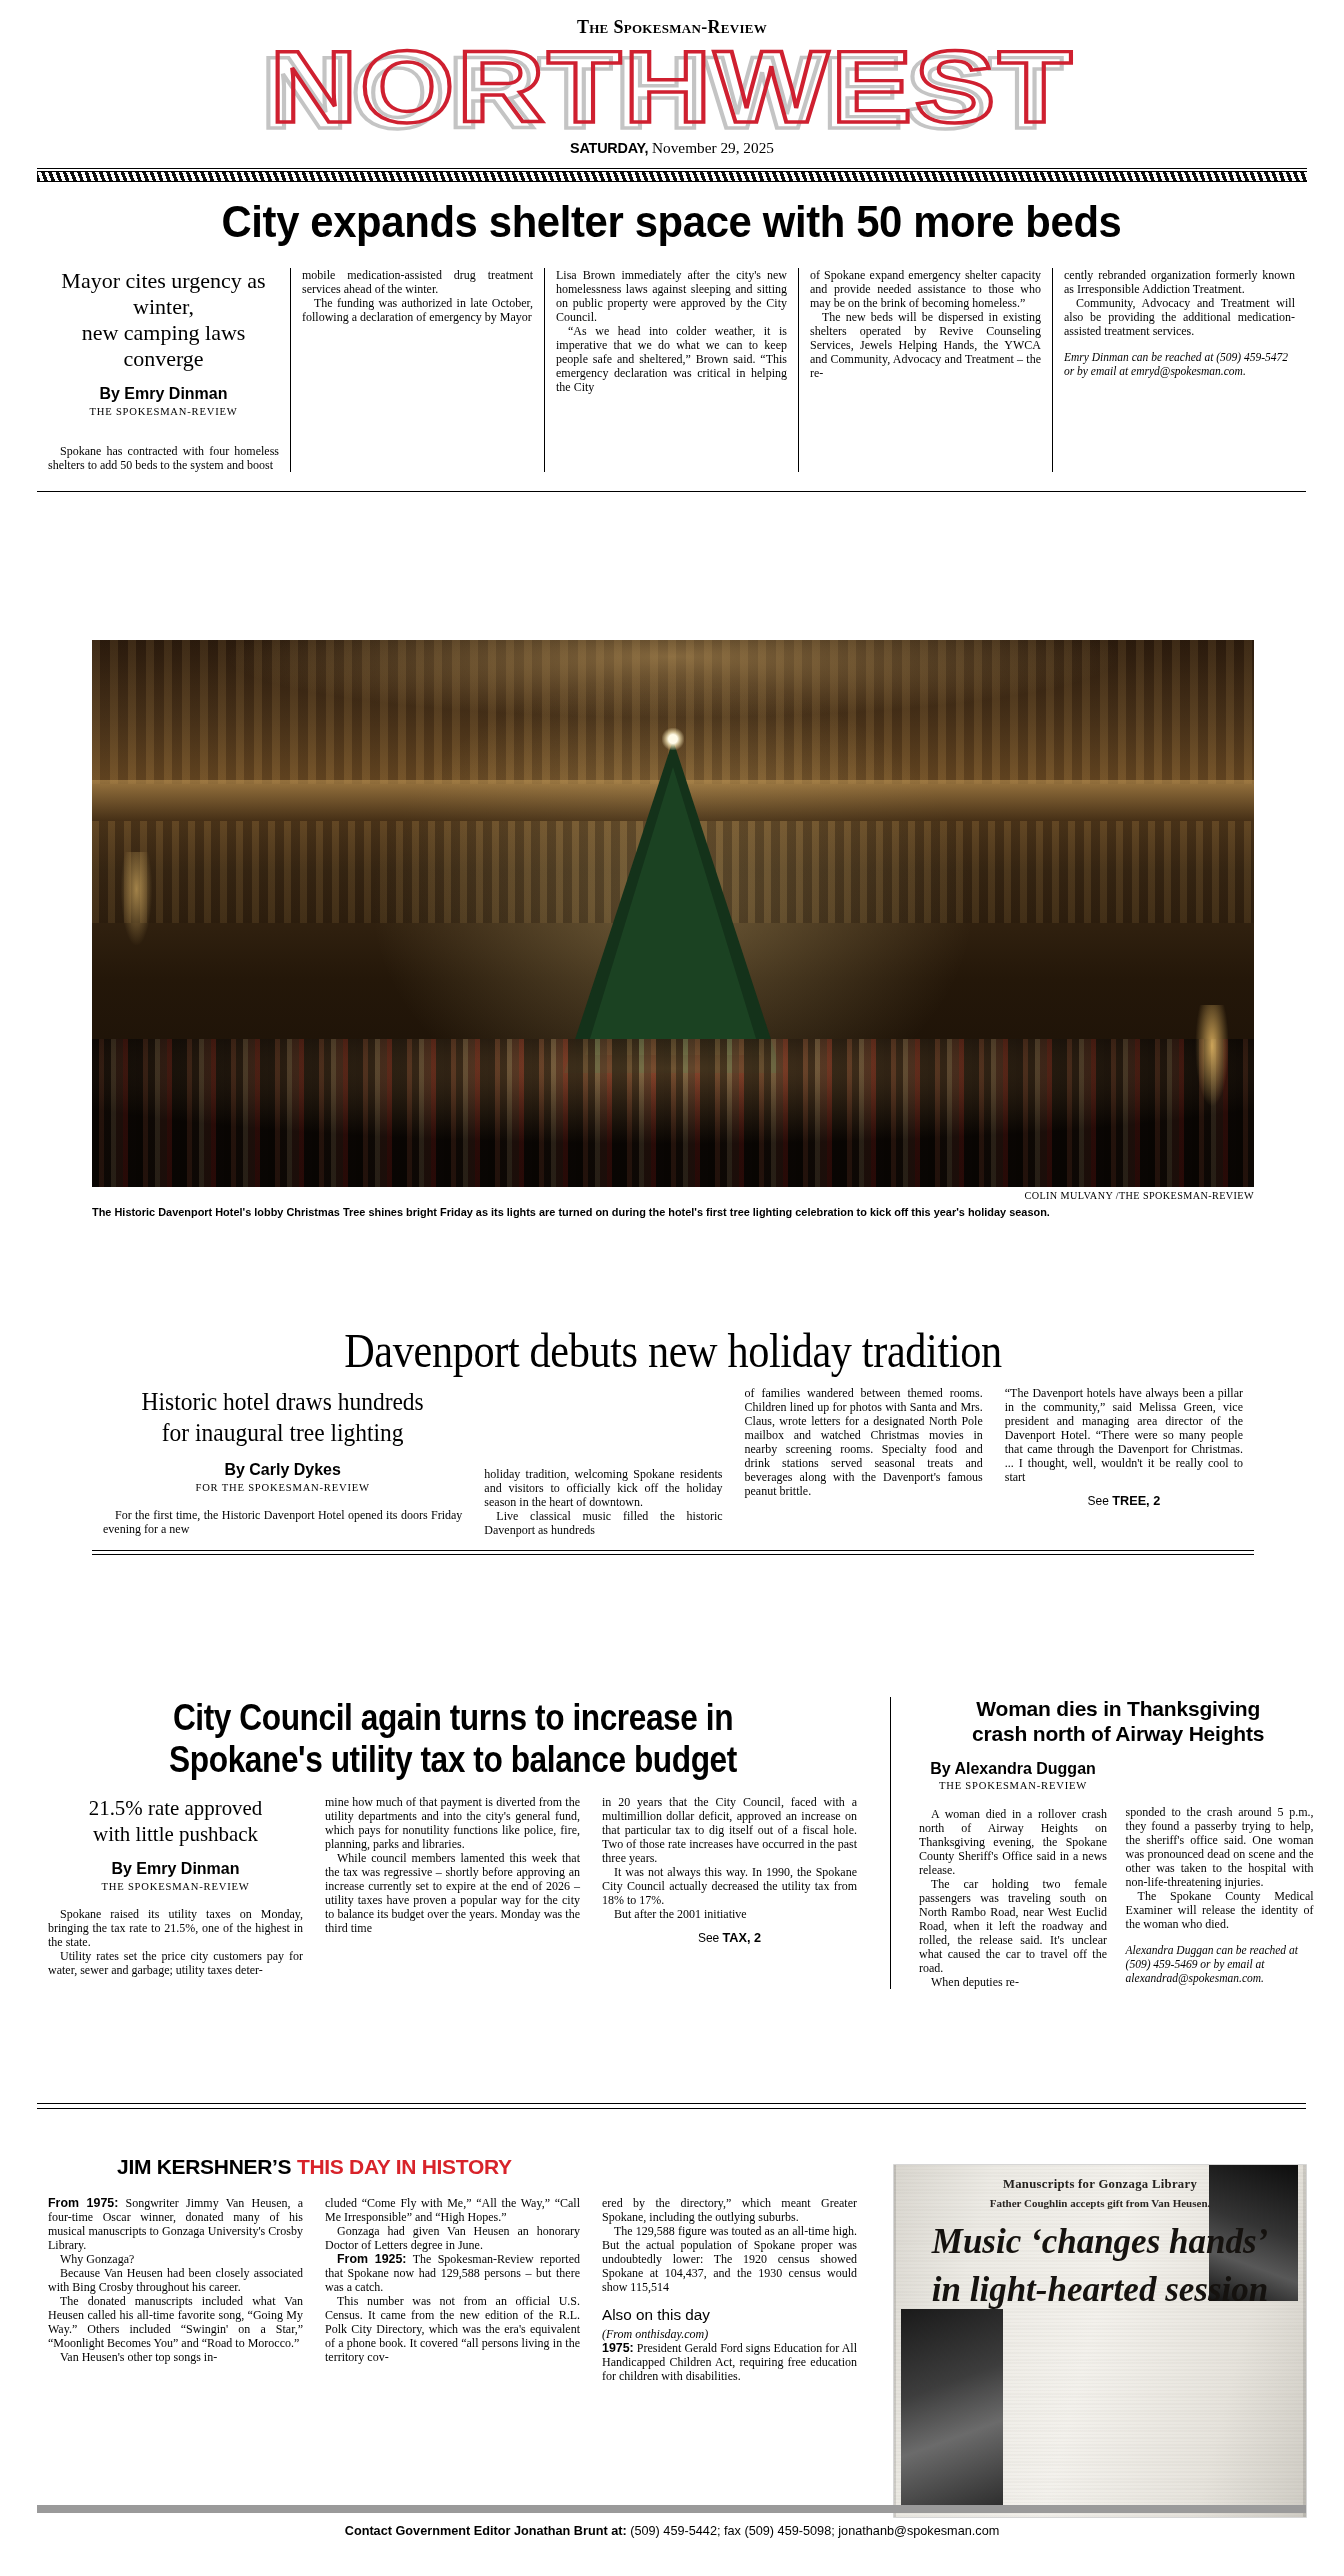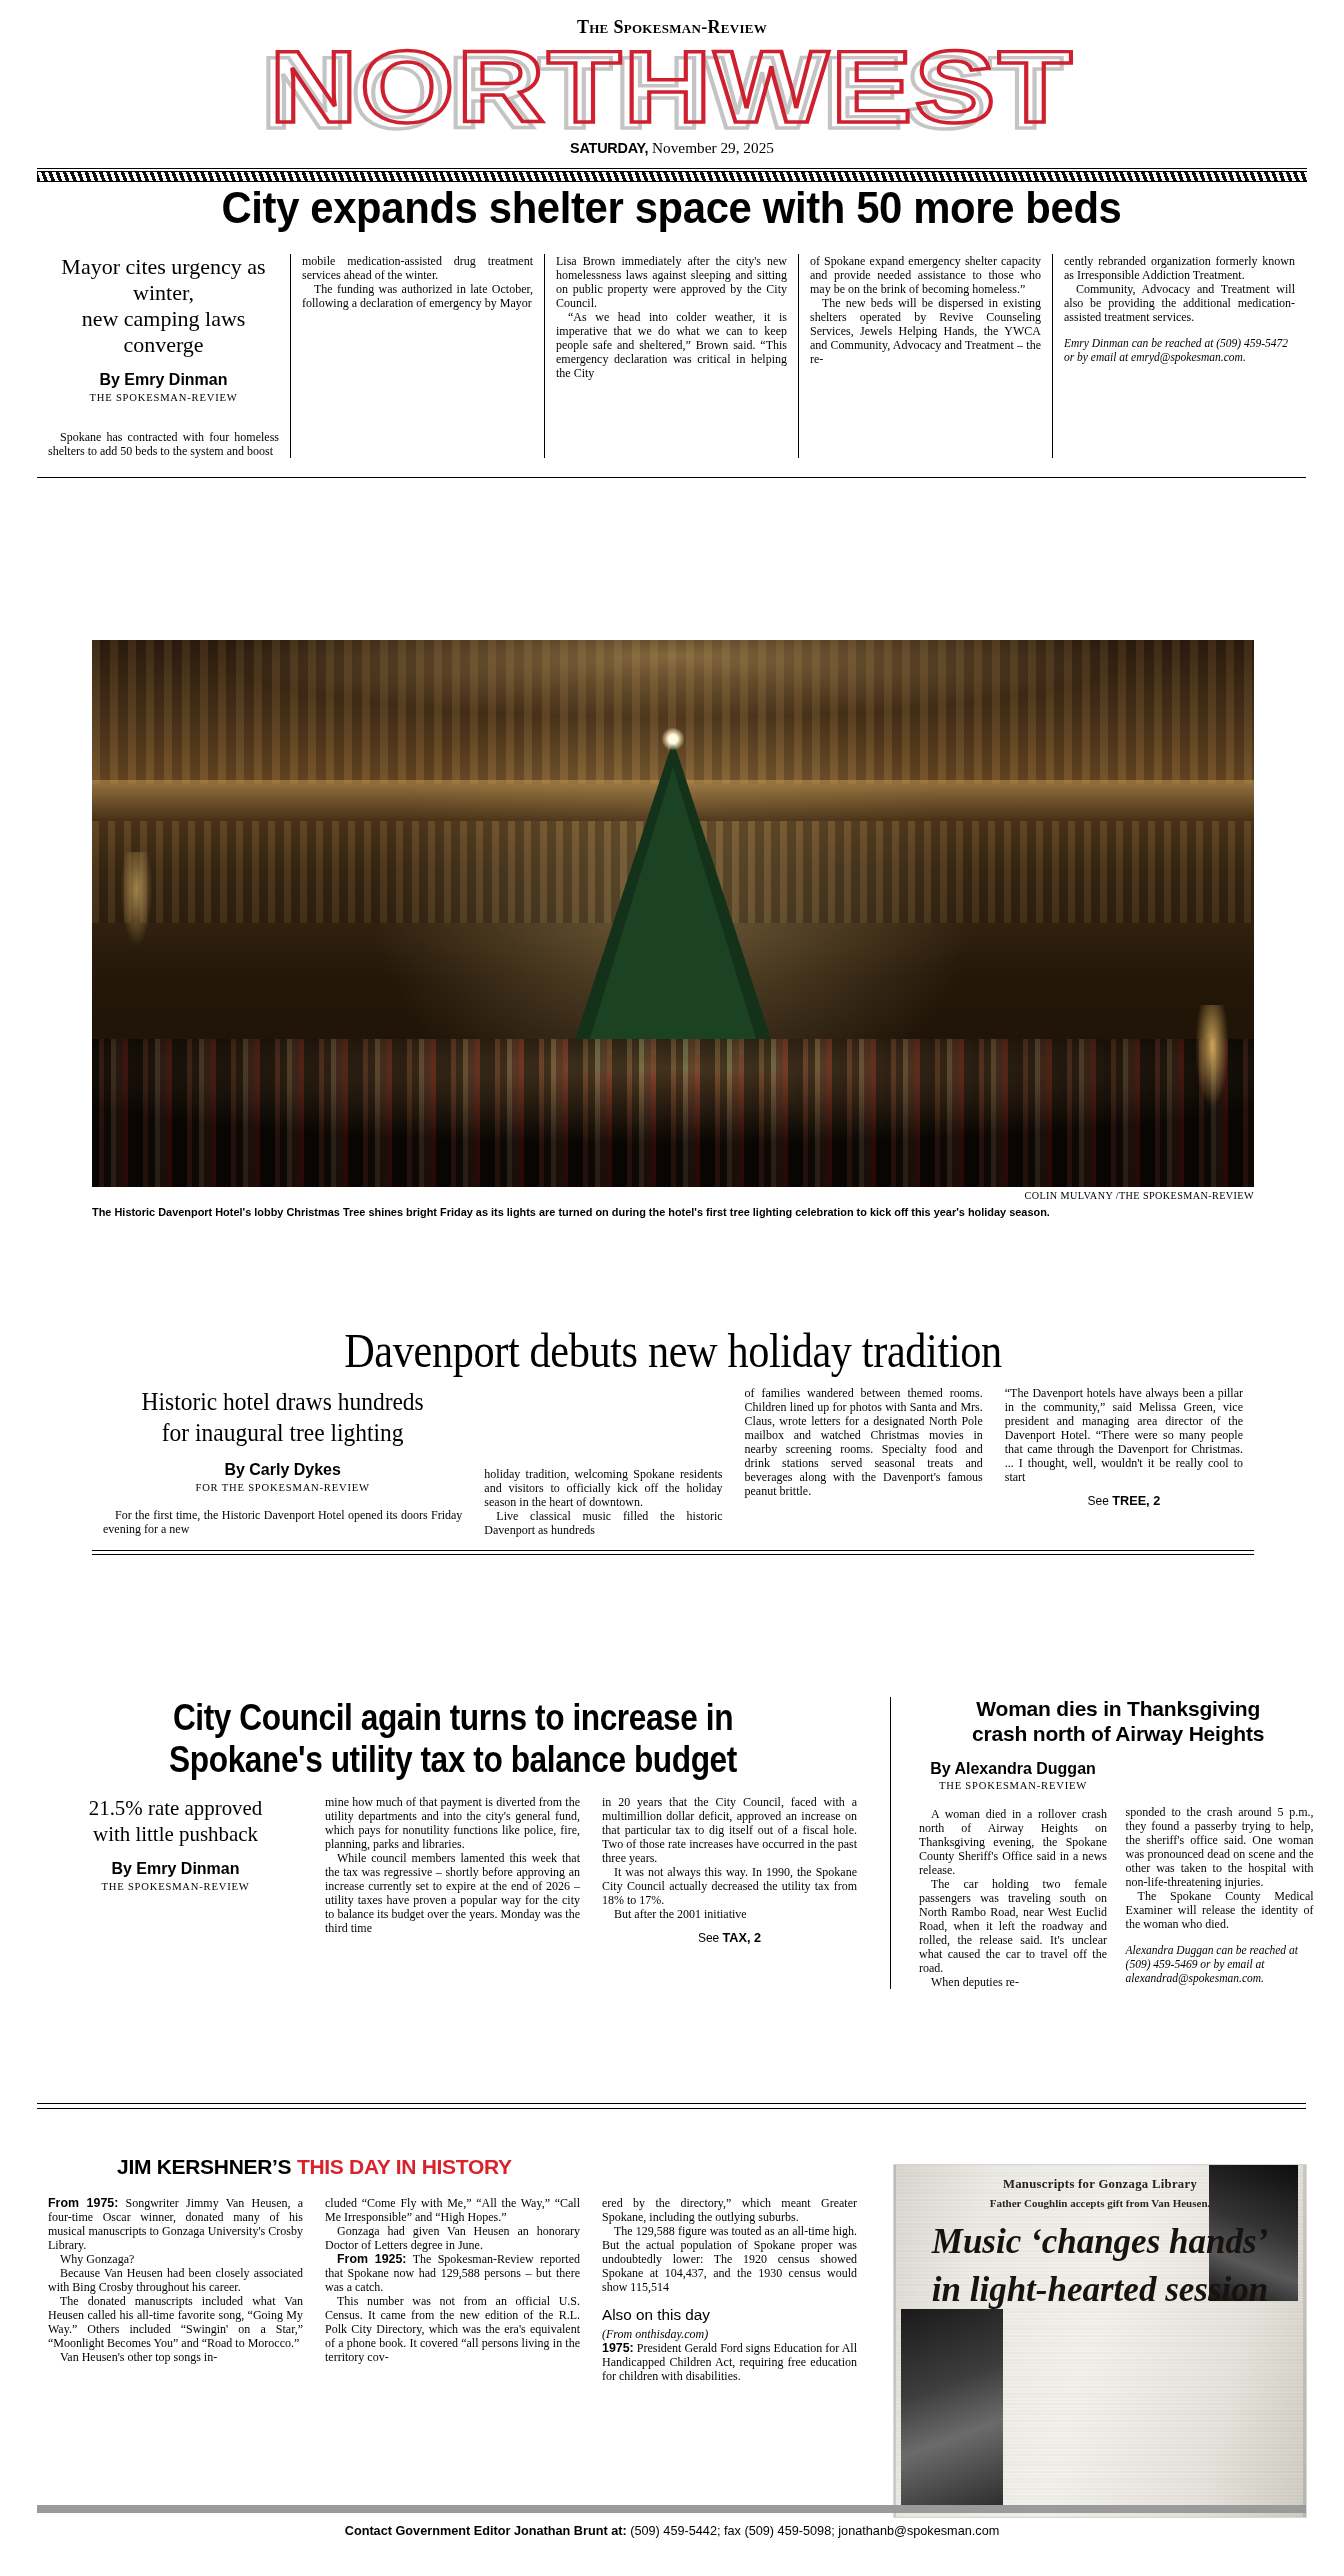--- a/index.html
+++ b/index.html
@@ -93,21 +93,21 @@
     font-family:"Liberation Serif",serif;
     font-style:italic;font-size:11.5px;line-height:14px;margin-top:12px;
   }
   .seeline{
     font-family:"Liberation Sans",sans-serif;
     font-size:12px;text-align:center;margin-top:10.2px;
   }
   .seeline b{font-weight:bold;font-size:12.7px;}
 
   
-  .s1{position:absolute;left:37px;top:184px;width:1269px;}
+  .s1{position:absolute;left:37px;top:198px;width:1269px;}
   .s1 h1{
     margin:0;text-align:center;
     font-family:"Liberation Sans",sans-serif;
     font-weight:bold;
     font-size:45px;line-height:48px;letter-spacing:-0.4px;
     transform:scaleX(.93);transform-origin:center;
   }
   .s1-cols{display:flex;margin-top:22px;}
   .s1-cols > .c{padding:0 11px;}
   .s1-lead{width:236px;}
@@ -427,20 +427,24 @@
         <span>Spokane's utility tax to balance budget</span>
       </h2>
       <div class="s3left-cols">
         <div class="c s3-lead">
           <div class="s3-sub">
             <div>21.5% rate approved</div>
             <div>with little pushback</div>
           </div>
           <div class="byline">By Emry Dinman</div>
           <div class="byline-org">THE SPOKESMAN-REVIEW</div>
+          <div class="body" style="margin-top:15.3px;">
+            <p>Spokane raised its utility taxes on Monday, bringing the tax rate to 21.5%, one of the highest in the state.</p>
+            <p>Utility rates set the price city customers pay for water, sewer and garbage; utility taxes deter-</p>
+          </div>
         </div>
         <div class="c s3-c2">
           <div class="body">
             <p class="noind">mine how much of that payment is diverted from the utility departments and into the city's general fund, which pays for nonutility functions like police, fire, planning, parks and libraries.</p>
             <p>While council members lamented this week that the tax was regressive – shortly before approving an increase currently set to expire at the end of 2026 – utility taxes have proven a popular way for the city to balance its budget over the years. Monday was the third time</p>
           </div>
         </div>
         <div class="c s3-c3">
           <div class="body">
             <p class="noind">in 20 years that the City Council, faced with a multimillion dollar deficit, approved an increase on that particular tax to dig itself out of a fiscal hole. Two of those rate increases have occurred in the past three years.</p>

